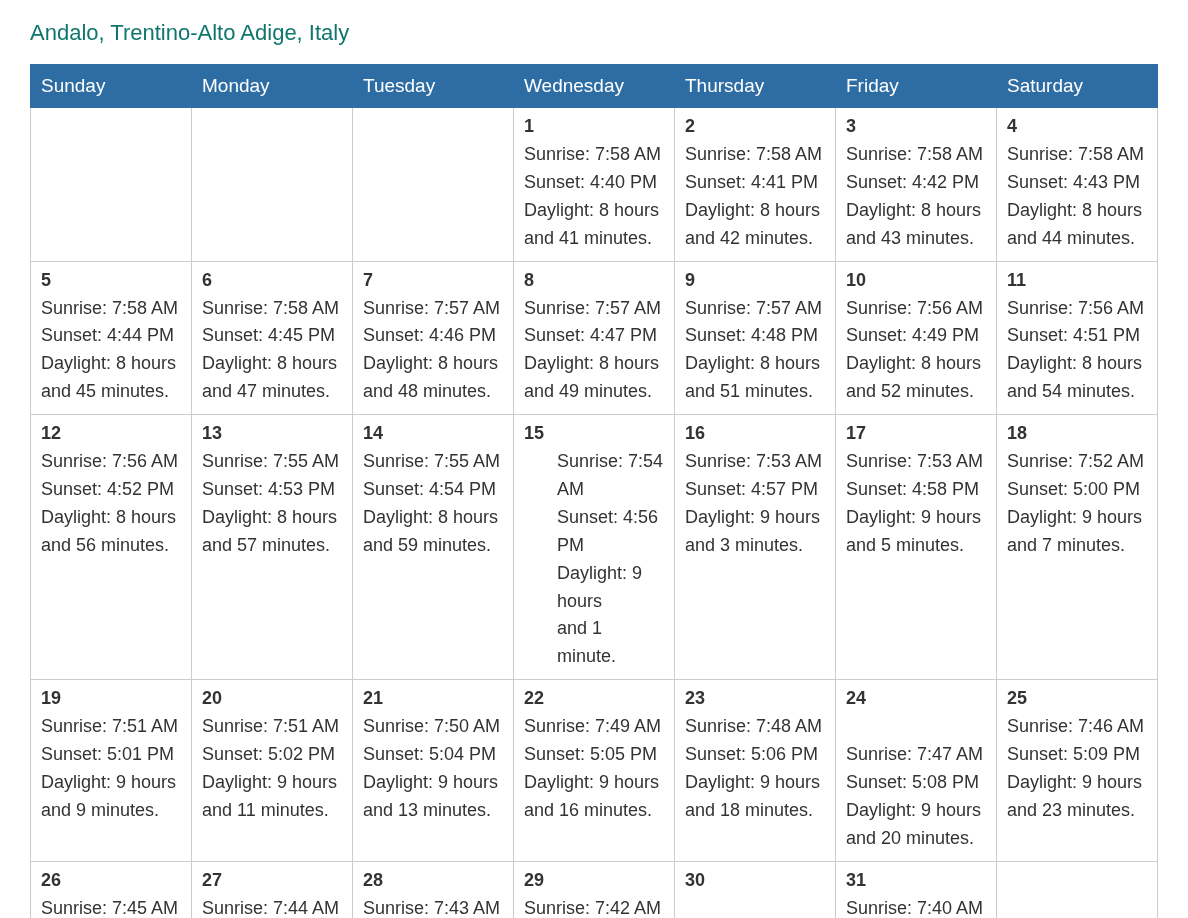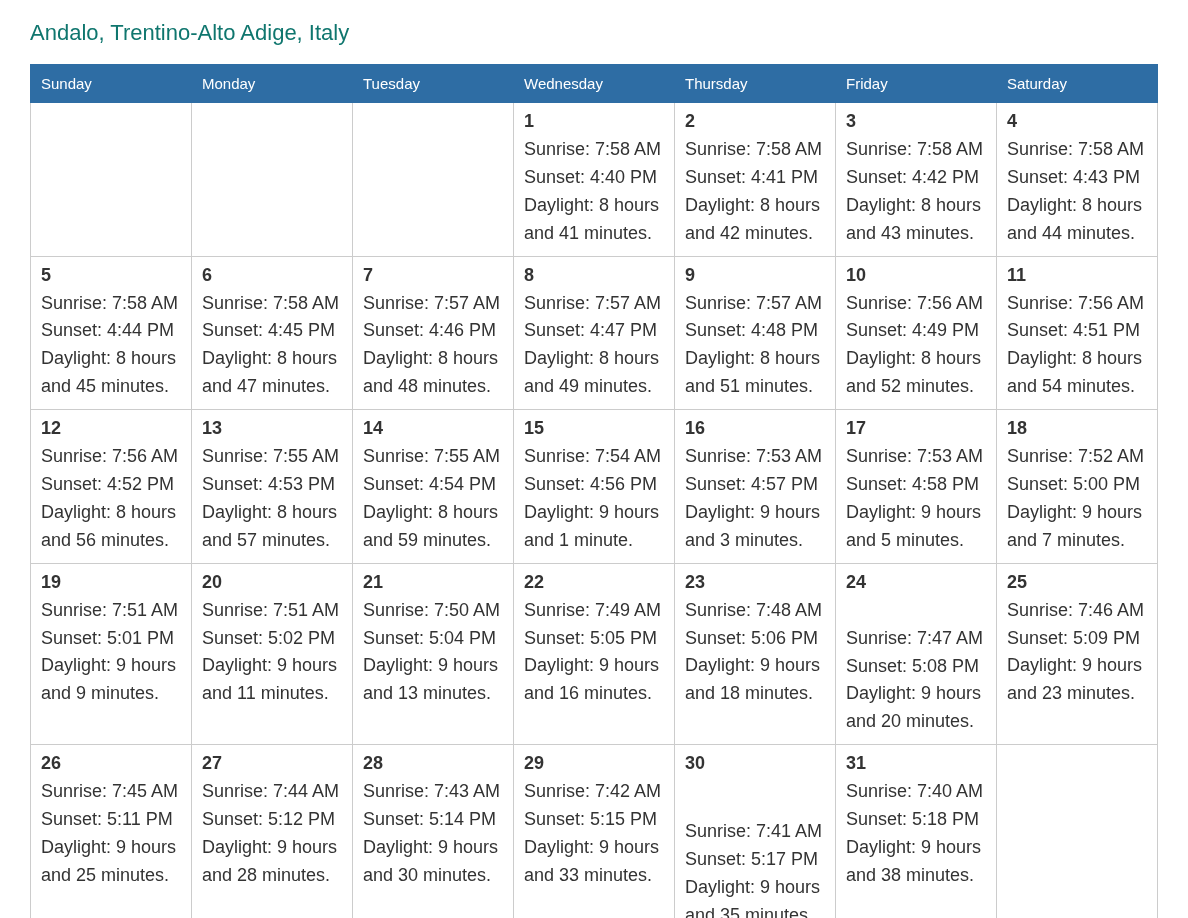--- a/index.html
+++ b/index.html
@@ -67,21 +67,21 @@
       font-weight: normal;
     }
     .calendar-table {
       width: 100%;
       border-collapse: collapse;
       table-layout: fixed;
     }
     .calendar-table thead tr th {
       background-color: #2e6da4;
       color: #fff;
-      font-size: 15px;
+      font-size: 19px;
       font-weight: normal;
       padding: 10px 10px;
       text-align: left;
       border: 1px solid #2e6da4;
     }
     .calendar-table tbody tr td {
       border: 1px solid #ccc;
       vertical-align: top;
       padding: 8px 10px;
       min-height: 90px;
@@ -228,21 +228,21 @@
         </td>
         <td>
           <div class="cell-date">14</div>
           <div class="cell-info" style="white-space: pre-line;">Sunrise: 7:55 AM
 Sunset: 4:54 PM
 Daylight: 8 hours
 and 59 minutes.</div>
         </td>
         <td>
           <div class="cell-date">15</div>
-          <div class="cell-info" style="white-space: pre-line;">Sunrise: 7:54 AM
+          <div class="cell-info" style="white-space: pre-line; margin-left: 33px;">Sunrise: 7:54 AM
 Sunset: 4:56 PM
 Daylight: 9 hours
 and 1 minute.</div>
         </td>
         <td>
           <div class="cell-date">16</div>
           <div class="cell-info" style="white-space: pre-line;">Sunrise: 7:53 AM
 Sunset: 4:57 PM
 Daylight: 9 hours
 and 3 minutes.</div>

